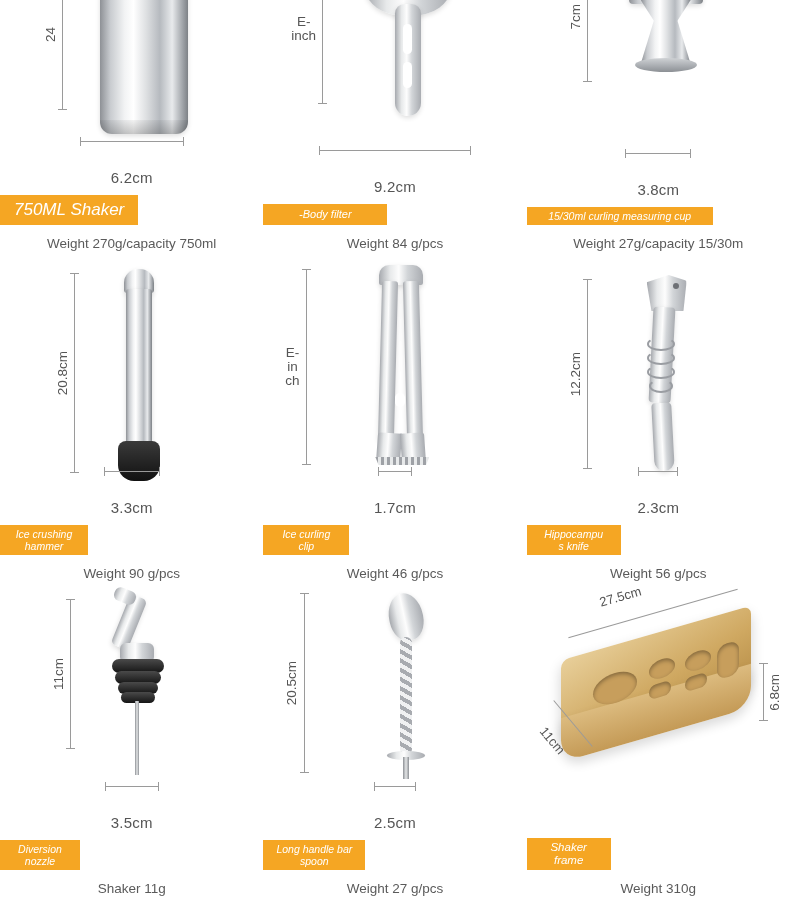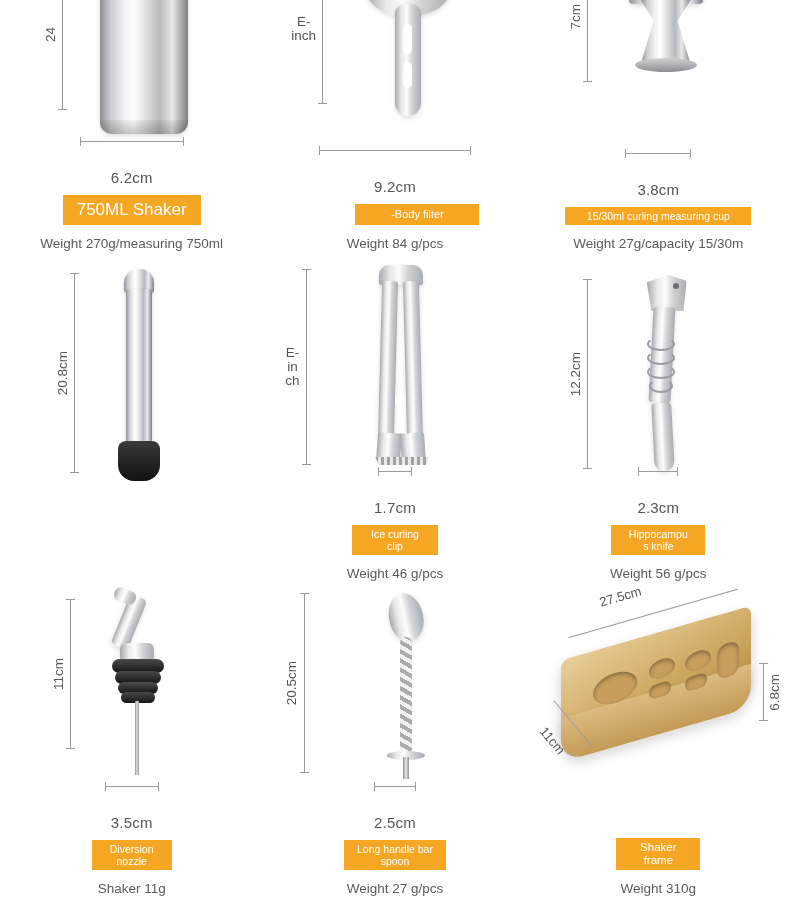--- a/index.html
+++ b/index.html
@@ -71,22 +71,23 @@
   .widthline .bar::after { right: 0; }
   .wlabel {
     font-size: 15px;
     color: #555;
     margin-top: 14px;
     letter-spacing: .2px;
   }
   .tagrow {
     margin-top: 9px;
     display: flex;
-    justify-content: center;
+    justify-content: flex-start;
     width: 100%;
+    font-style: italic;
   }
   .tag {
     background: #f5a623;
     color: #ffffff;
     text-align: center;
     line-height: 1.15;
     padding: 3px 8px;
     box-sizing: border-box;
     white-space: pre-line;
   }
@@ -160,21 +161,21 @@
       </div>
     </div>
     <div class="meta">
       <div class="widthline">
         <div class="bar" style="width:104px;"></div>
       </div>
       <div class="wlabel">6.2cm</div>
       <div class="tagrow">
         <div class="tag big">750ML Shaker</div>
       </div>
-      <div class="weight">Weight 270g/measuring 750ml</div>
+      <div class="weight">Weight 270g/capacity 750ml</div>
     </div>
   </div>
 
   <div class="cell">
     <div class="art">
       <div class="vdim" style="left:28px; top:-46px; height:150px;">
         <div class="vtext" style="writing-mode:horizontal-tb; transform:none; margin-right:6px;">E-
 inch</div>
         <div class="vbar" style="height:150px;"></div>
       </div>
@@ -186,21 +187,21 @@
         <div style="position:absolute; left:60px; top:86px; width:9px; height:30px; border-radius:5px; background:#ffffff;"></div>
         <div style="position:absolute; left:60px; top:124px; width:9px; height:26px; border-radius:5px; background:#ffffff;"></div>
       </div>
     </div>
     <div class="meta">
       <div class="widthline">
         <div class="bar" style="width:152px;"></div>
       </div>
       <div class="wlabel">9.2cm</div>
       <div class="tagrow">
-        <div class="tag mid" style="min-width:124px;margin-left:45px;">-Body filter</div>
+        <div class="tag mid" style="min-width:124px;">-Body filter</div>
       </div>
       <div class="weight">Weight 84 g/pcs</div>
     </div>
   </div>
 
   <div class="cell">
     <div class="art">
       <div class="vdim" style="left:42px; top:-48px; height:130px;">
         <div class="vtext">7cm</div>
         <div class="vbar" style="height:130px;"></div>
@@ -228,20 +229,31 @@
     <div class="art">
       <div class="vdim" style="left:56px; top:18px; height:200px;">
         <div class="vtext">20.8cm</div>
         <div class="vbar" style="height:200px;"></div>
       </div>
       <div style="position:absolute; left:108px; top:14px; width:70px; height:210px;">
         <div class="metal-v shadow-el" style="position:absolute; left:16px; top:0; width:30px; height:24px; border-radius:14px 14px 3px 3px;"></div>
         <div class="metal-v shadow-el" style="position:absolute; left:18px; top:20px; width:26px; height:158px; border-radius:3px;"></div>
         <div style="position:absolute; left:10px; top:172px; width:42px; height:40px; border-radius:8px 8px 16px 16px; background:linear-gradient(180deg,#3a3a3a,#111);"></div>
       </div>
+    </div>
+    <div class="meta">
+      <div class="widthline">
+        <div class="bar" style="width:56px;"></div>
+      </div>
+      <div class="wlabel">3.3cm</div>
+      <div class="tagrow">
+        <div class="tag sm" style="min-width:88px;">Ice crushing
+hammer</div>
+      </div>
+      <div class="weight">Weight 90 g/pcs</div>
     </div>
   </div>
 
   <div class="cell">
     <div class="art">
       <div class="vdim" style="left:22px; top:14px; height:196px;">
         <div class="vtext" style="writing-mode:horizontal-tb; transform:none; margin-right:6px;">E-
 in
 ch</div>
         <div class="vbar" style="height:196px;"></div>

